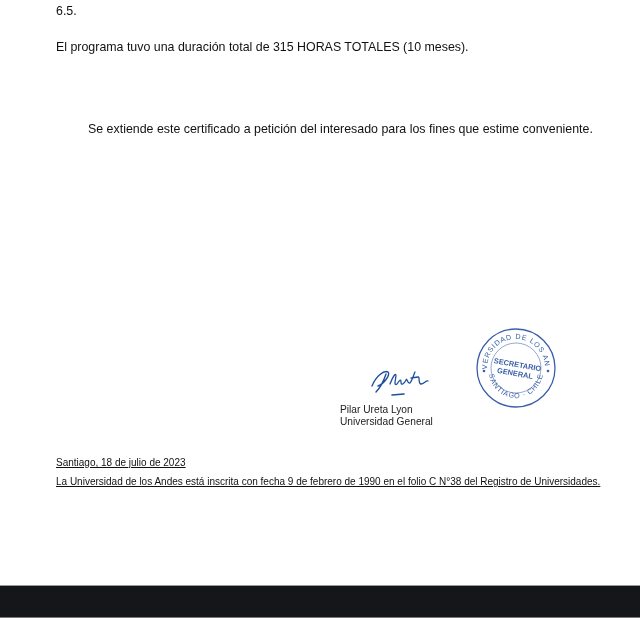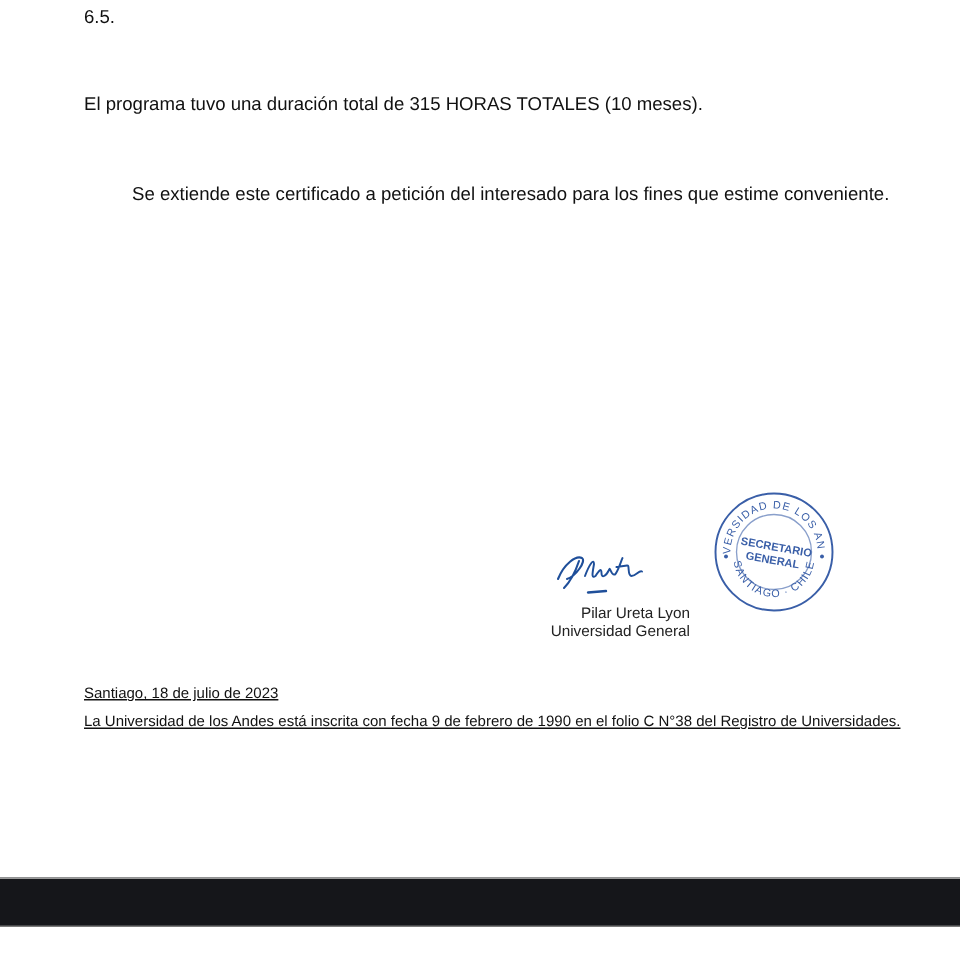--- a/index.html
+++ b/index.html
@@ -24,37 +24,37 @@
     }
     .body-line {
       font-size: 12.4px;
       letter-spacing: 0px;
     }
     .small-line {
       font-size: 10px;
       text-decoration: underline;
     }
     #line-num { top: 4px; }
-    #line-duration { top: 62px; }
+    #line-duration { top: 40px; }
     #line-cert { top: 122px; margin-left: 32px; }
     #line-date { top: 457px; }
     #line-registry { top: 476px; }
 
     .signature {
       position: absolute;
       left: 366px;
       top: 364px;
       width: 70px;
       height: 36px;
     }
     .signer {
       position: absolute;
       left: 340px;
       width: 120px;
-      text-align: right;
+      text-align: left;
       font-size: 10.2px;
       color: #222;
     }
     #signer-name { top: 404px; }
     #signer-title { top: 416px; }
 
     .seal {
       position: absolute;
       left: 475px;
       top: 327px;

